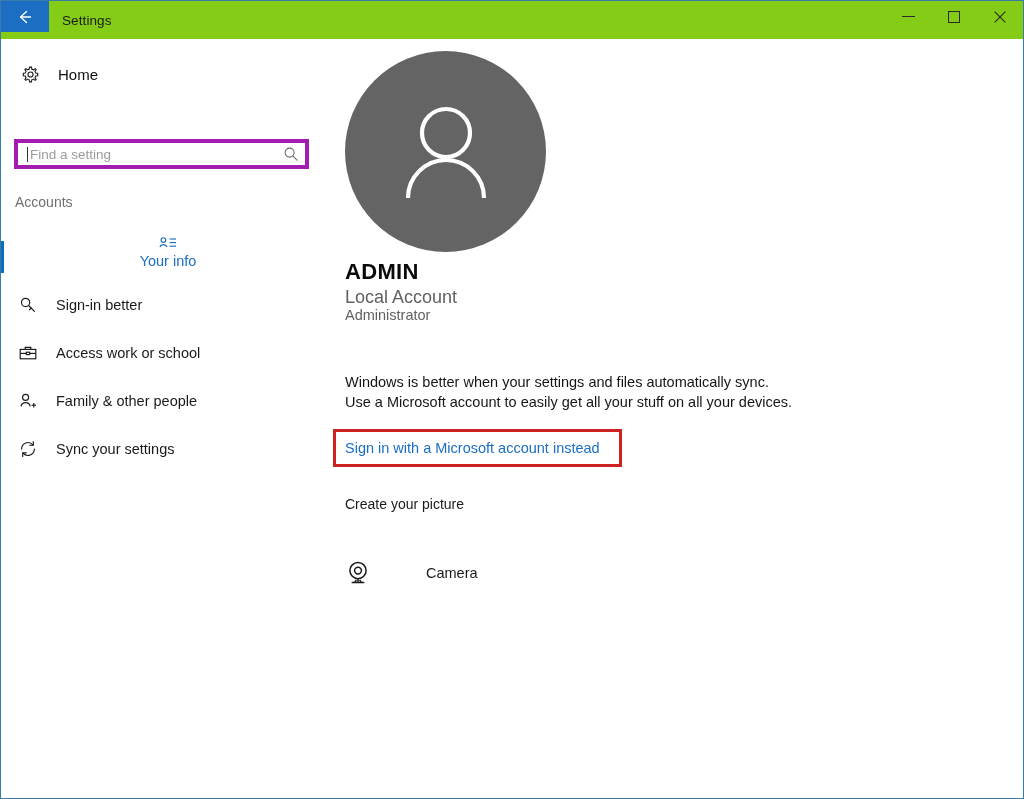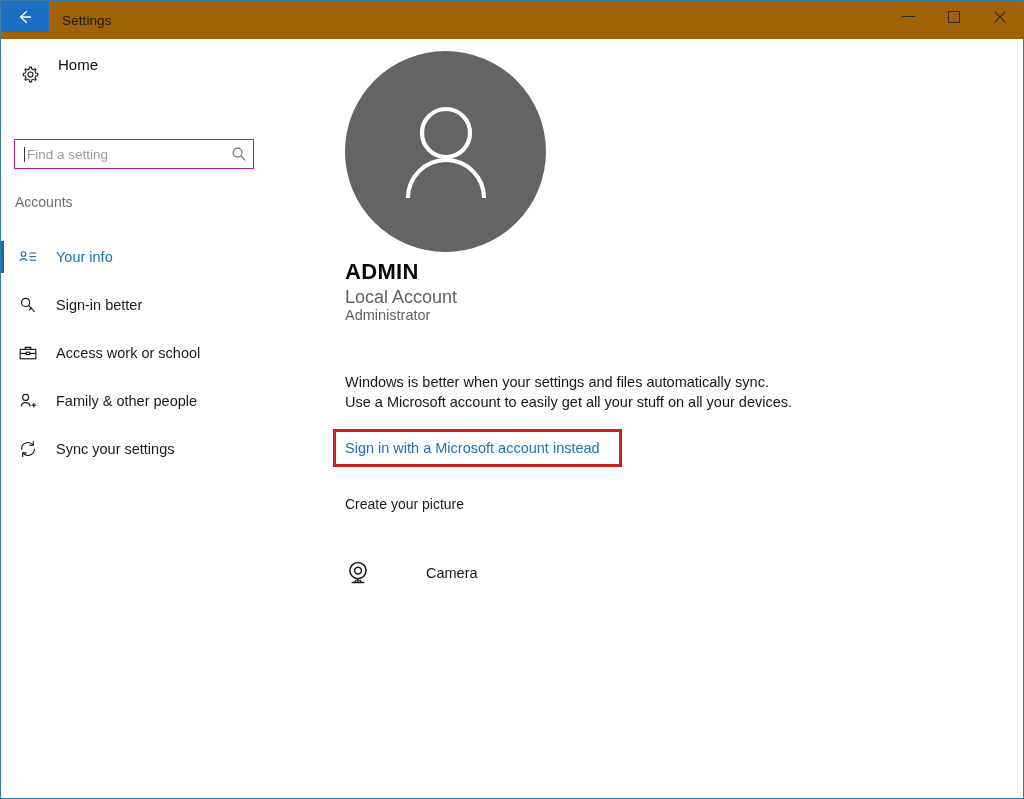--- a/index.html
+++ b/index.html
@@ -20,21 +20,21 @@
     border: 1px solid #3a7ca8;
     overflow: hidden;
   }
 
   
   #titlebar {
     position: absolute;
     top: 0; left: 0;
     width: 1022px;
     height: 38px;
-    background: #a16207;
+    background: #84cc16;
     display: flex;
     align-items: stretch;
   }
 
   #back-button {
     width: 48px;
     height: 31px;
     background: #1b6ec2;
     display: flex;
     align-items: center;
@@ -79,42 +79,43 @@
     height: 760px;
     background: #ffffff;
   }
 
   #home-row {
     position: absolute;
     top: 17px; left: 0;
     width: 310px;
     height: 36px;
     display: flex;
+    align-items: center;
     cursor: pointer;
   }
   #home-row .hicon {
     width: 38px;
     display: flex;
     justify-content: center;
     align-items: center;
     margin-left: 10px;
   }
   #home-label {
     font-size: 15px;
     color: #101010;
     margin-left: 9px;
   }
 
   #search-box {
     position: absolute;
     top: 100px;
     left: 13px;
-    width: 240px;
+    width: 295px;
     height: 30px;
-    border: 1px solid #a21caf;
+    border: 4px solid #a21caf;
     background: #ffffff;
     display: flex;
     align-items: center;
   }
   #search-caret {
     width: 1px;
     height: 15px;
     background: #333;
     margin-left: 9px;
     flex: none;
@@ -152,21 +153,21 @@
     left: 0;
     width: 325px;
   }
   .nav-item {
     position: relative;
     height: 48px;
     display: flex;
     align-items: center;
     cursor: pointer;
   }
-  .nav-item.selected { background: #ffffff; }
+  .nav-item.selected { background: #ffffff; flex-direction: column; }
   .nav-accent {
     position: absolute;
     left: 0; top: 8px;
     width: 3px;
     height: 32px;
     background: #0b6ebd;
   }
   .nav-icon {
     width: 38px;
     margin-left: 8px;

